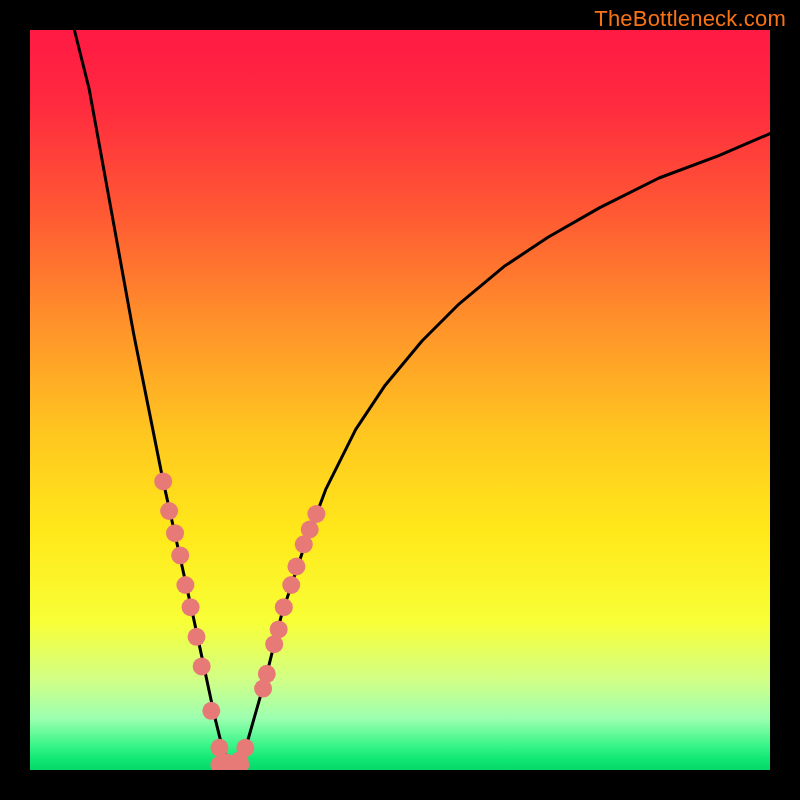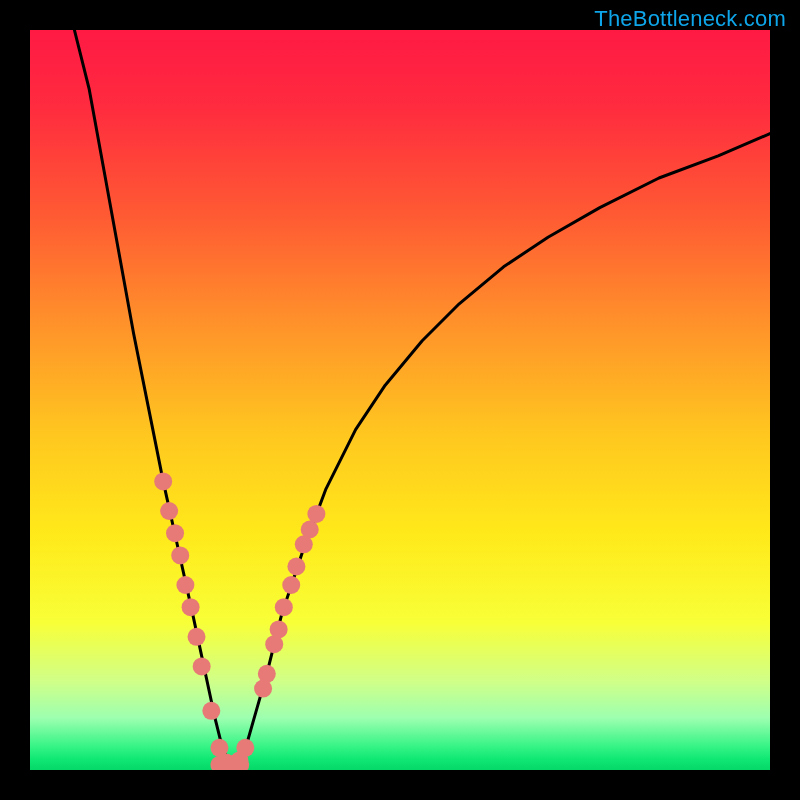--- a/index.html
+++ b/index.html
@@ -32,21 +32,21 @@
     width: 740px;
     height: 740px;
     display: block;
   }
   .watermark {
     position: absolute;
     top: 6px;
     right: 14px;
     font-size: 22px;
     font-weight: 500;
-    color: #0ea5e9;
+    color: #f97316;
     letter-spacing: 0.2px;
     user-select: none;
   }
 </style>
 </head>
 <body>
 
 <div class="frame">
   <div class="watermark">TheBottleneck.com</div>
 

